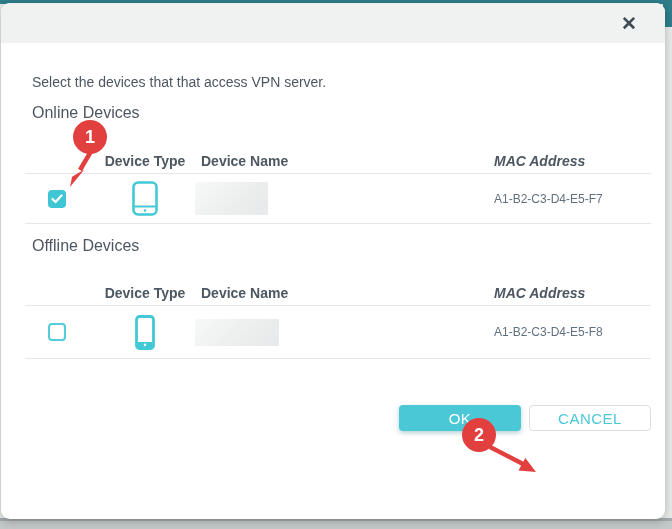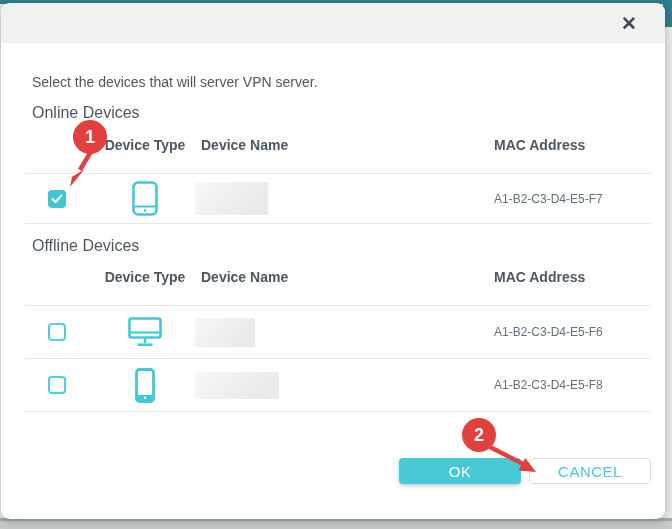--- a/index.html
+++ b/index.html
@@ -30,28 +30,28 @@
   .modal-body { padding: 0 14px 0 24px; }
   .desc { margin: 31px 0 0 7px; font-size:14px; color:#4d5761; }
   .section-title { margin: 14px 0 0 7px; font-size:16px; color:#4d5761; }
   .section-title.offline { margin-top:13px; }
   
   .tbl { width:626px; }
   .tbl-row, .tbl-head {
     display:grid; grid-template-columns:70px 100px 290px 1fr;
     align-items:center; border-bottom:1px solid #e6e7e8;
   }
-  .tbl-head { height:52px; align-items:end; padding-bottom:20px; }
+  .tbl-head { height:52px; align-items:end; padding-bottom:4px; }
   .tbl-head.offline { height:51px; }
   .tbl-row { height:50px; }
   .tbl-row.tall { height:53px; }
   .th { font-size:14px; font-weight:bold; color:#4d5761; }
   .th.c2 { justify-self:center; }
   .th.c3 { padding-left:6px; }
-  .th.c4 { padding-left:9px; }
+  .th.c4 { padding-left:9px;font-style:italic; }
   .cell-check { padding-left:23px; }
   .cell-type  { justify-self:center; display:flex; align-items:center; justify-content:center; }
   .cell-name  { padding-left:0; }
   .cell-mac   { padding-left:9px; font-size:12px; color:#61707e; }
   
   .checkbox {
     width:18px; height:18px; border-radius:4px; border:2px solid #55ccd9;
     background:#fff; display:flex; align-items:center; justify-content:center; cursor:pointer;
   }
   .checkbox svg { display:none; }
@@ -89,21 +89,21 @@
 <div class="backdrop-top"></div>
 <div class="backdrop-top-rt"></div>
 <div class="backdrop-bottom"></div>
 
 <div class="modal">
   <div class="modal-header">
     <div class="close-btn">✕</div>
   </div>
 
   <div class="modal-body">
-    <div class="desc">Select the devices that will server VPN server.</div>
+    <div class="desc">Select the devices that that access VPN server.</div>
 
     <div class="section-title">Online Devices</div>
 
     <div class="tbl">
       <div class="tbl-head">
         <div class="th c1"></div>
         <div class="th c2">Device Type</div>
         <div class="th c3">Device Name</div>
         <div class="th c4">MAC Address</div>
       </div>
@@ -133,39 +133,20 @@
     <div class="section-title offline">Offline Devices</div>
 
     <div class="tbl">
       <div class="tbl-head offline">
         <div class="th c1"></div>
         <div class="th c2">Device Type</div>
         <div class="th c3">Device Name</div>
         <div class="th c4">MAC Address</div>
       </div>
 
-      <div class="tbl-row tall">
-        <div class="cell-check">
-          <span class="checkbox">
-            
-          </span>
-        </div>
-        <div class="cell-type dev-icon">
-          <svg width="34" height="31" viewBox="0 0 34 31">
-            <rect x="1.5" y="1.5" width="31" height="19" rx="2" fill="none" stroke="#43c9d6" stroke-width="2.6"></rect>
-            <line x1="2.5" y1="15.5" x2="31.5" y2="15.5" stroke="#43c9d6" stroke-width="2.2"></line>
-            <line x1="17" y1="21" x2="17" y2="26" stroke="#43c9d6" stroke-width="2.6"></line>
-            <line x1="9.5" y1="27.7" x2="24.5" y2="27.7" stroke="#43c9d6" stroke-width="2.6"></line>
-          </svg>
-        </div>
-        <div class="cell-name">
-          <div class="redacted r-off1"></div>
-        </div>
-        <div class="cell-mac">A1-B2-C3-D4-E5-F6</div>
-      </div>
 
       <div class="tbl-row tall">
         <div class="cell-check">
           <span class="checkbox">
             
           </span>
         </div>
         <div class="cell-type dev-icon">
           <svg width="20" height="35" viewBox="0 0 20 35">
             <rect x="1.5" y="1.5" width="17" height="32" rx="3" fill="none" stroke="#43c9d6" stroke-width="2.8"></rect>

